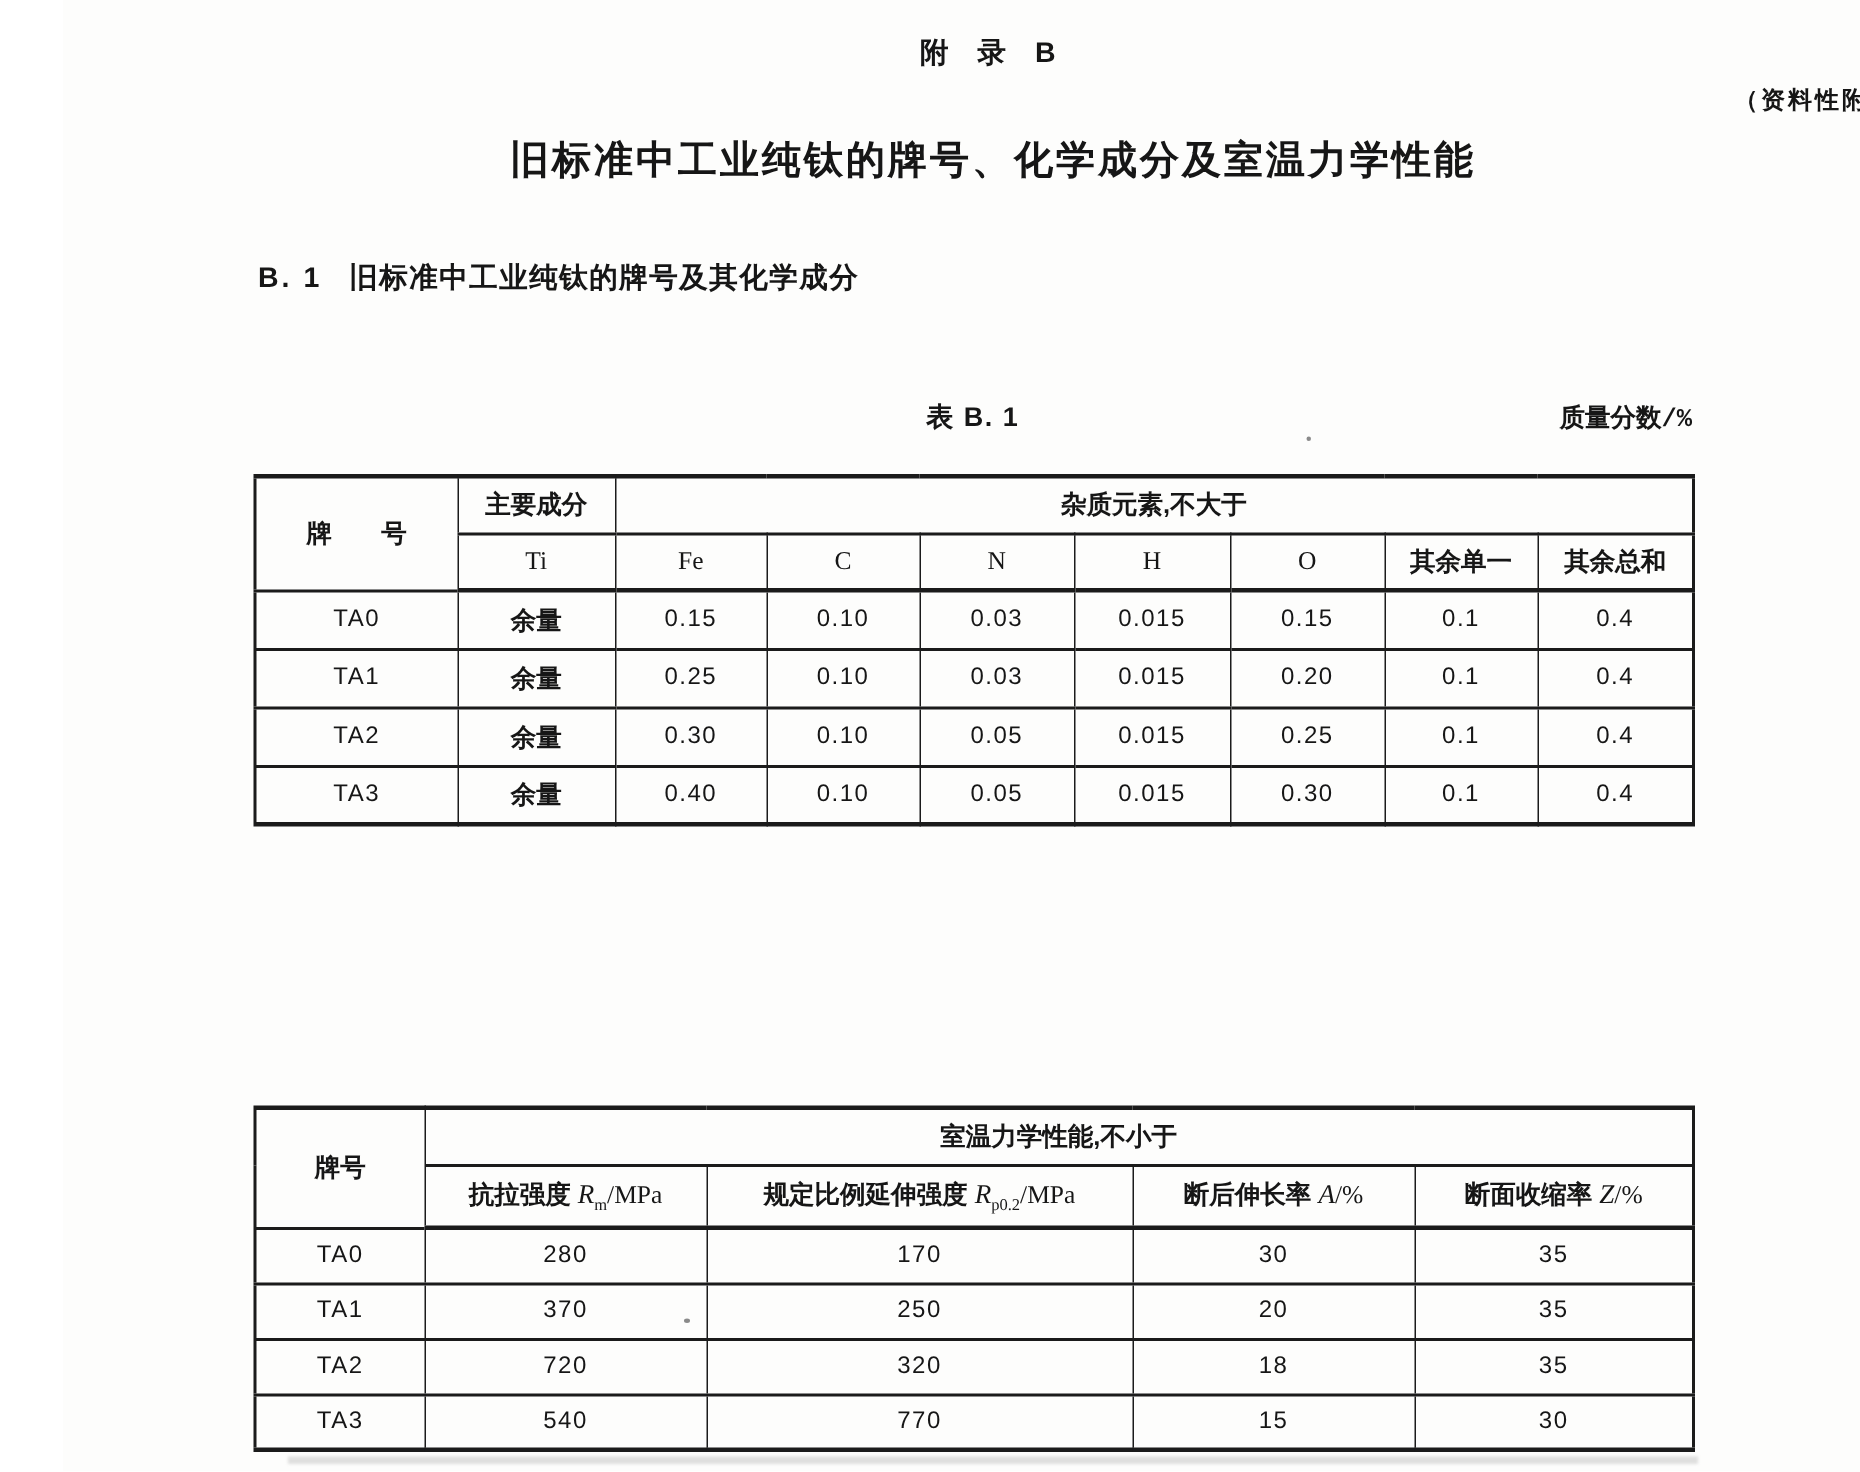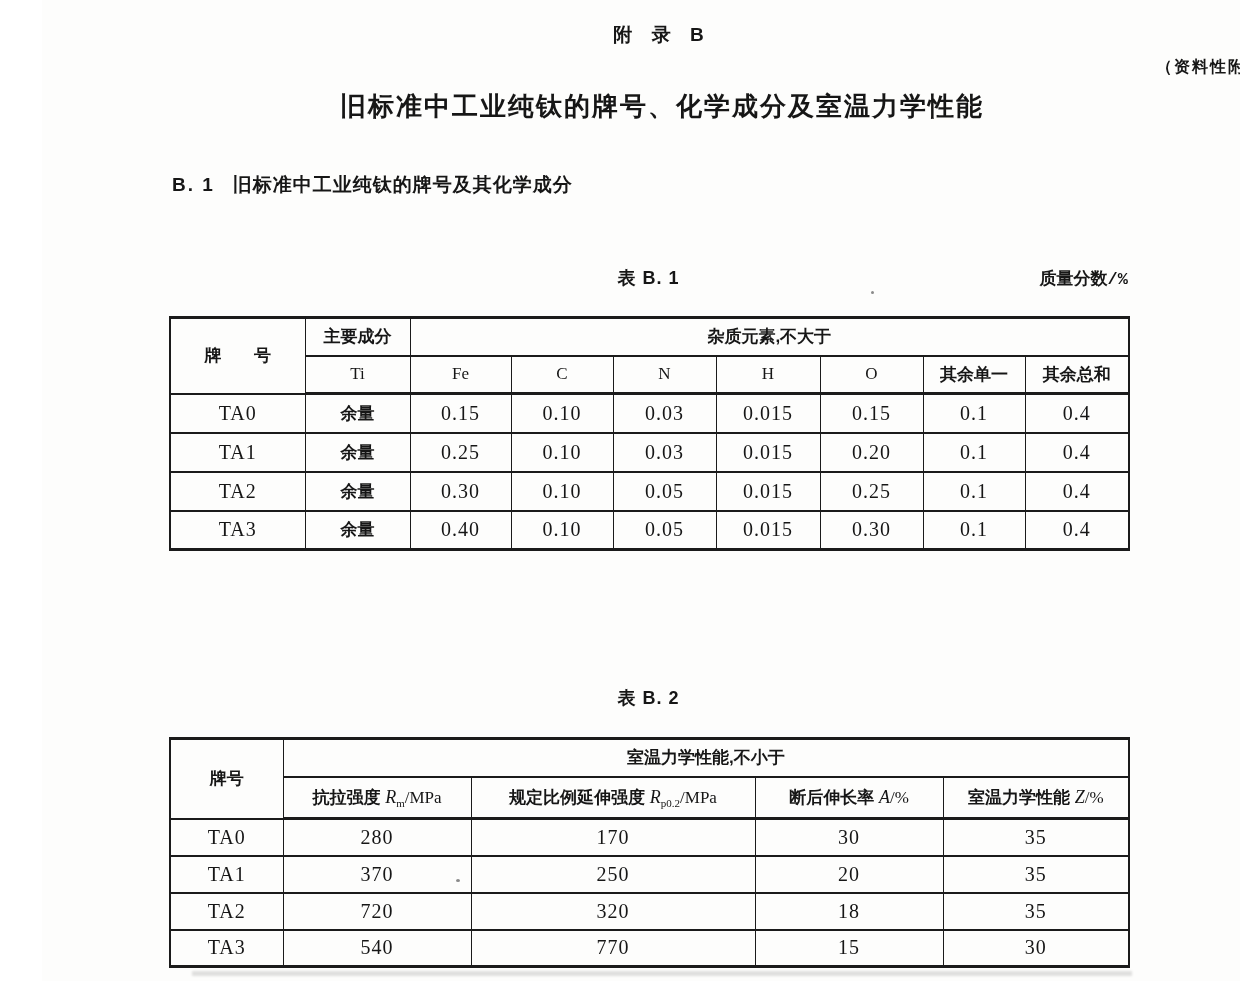--- a/index.html
+++ b/index.html
@@ -70,21 +70,21 @@
     border-top-width: 2px; border-bottom-width: 2px;
     text-align: center; vertical-align: middle;
     padding: 0; overflow: hidden;
   }
   .data-table thead tr:last-child th { border-bottom-width: 3px; }
   .cn {
     font-family: "Liberation Sans", "DejaVu Sans", sans-serif;
     font-weight: bold; font-size: 17px;
   }
   .latin { font-family: "Liberation Serif", "DejaVu Serif", serif; font-weight: normal; font-size: 17px; }
-  .num   { font-family: Liberation Serif, serif; font-weight: normal; font-size: 20px; letter-spacing: 1px; }
+  .num   { font-family: Liberation Sans, sans-serif; font-weight: normal; font-size: 16px; letter-spacing: 1px; }
   .grade-spaced { letter-spacing: 14px; text-indent: 14px; }
   #table-b1 thead tr { height: 38px; }
   #table-b1 tbody tr { height: 39px; }
   #table-b2 thead tr.hrow1 { height: 38px; }
   #table-b2 thead tr.hrow2 { height: 42px; }
   #table-b2 tbody tr { height: 37px; }
   .mech-col { font-size: 17px; }
   .mech-col i { font-family: "Liberation Serif", "DejaVu Serif", serif; font-weight: normal; font-size: 18px; }
   .mech-col sub { font-size: 11px; font-weight: normal; font-family: "Liberation Serif", serif; }
   .mech-col .post { font-family: "Liberation Serif", "DejaVu Serif", serif; font-weight: normal; font-size: 17px; }
@@ -186,42 +186,39 @@
         <td class="num">0.05</td>
         <td class="num">0.015</td>
         <td class="num">0.30</td>
         <td class="num">0.1</td>
         <td class="num">0.4</td>
       </tr>
     </tbody>
   </table>
 
 
-  <div class="caption-row" id="caption-b2">
-    <span class="table-caption">表 B. 2</span>
-  </div>
 
   <table class="data-table" id="table-b2">
     <colgroup>
       <col style="width:113px">
         <col style="width:188px">
         <col style="width:284px">
       <col style="width:188px">
         <col style="width:186px">
     </colgroup>
     <thead>
       <tr class="hrow1">
         <th rowspan="2" class="cn">牌号</th>
         <th colspan="4" class="cn">室温力学性能,不小于</th>
       </tr>
       <tr class="hrow2">
         <th class="cn mech-col"><span>抗拉强度 </span><i>R</i><sub>m</sub><span class="post">/MPa</span></th>
         <th class="cn mech-col"><span>规定比例延伸强度 </span><i>R</i><sub>p0.2</sub><span class="post">/MPa</span></th>
         <th class="cn mech-col"><span>断后伸长率 </span><i>A</i><sub></sub><span class="post">/%</span></th>
-        <th class="cn mech-col"><span>室温力学性能 </span><i>Z</i><sub></sub><span class="post">/%</span></th>
+        <th class="cn mech-col"><span>断面收缩率 </span><i>Z</i><sub></sub><span class="post">/%</span></th>
       </tr>
     </thead>
     <tbody>
       <tr>
         <td class="num">TA0</td>
         <td class="num">280</td>
         <td class="num">170</td>
         <td class="num">30</td>
         <td class="num">35</td>
       </tr>

